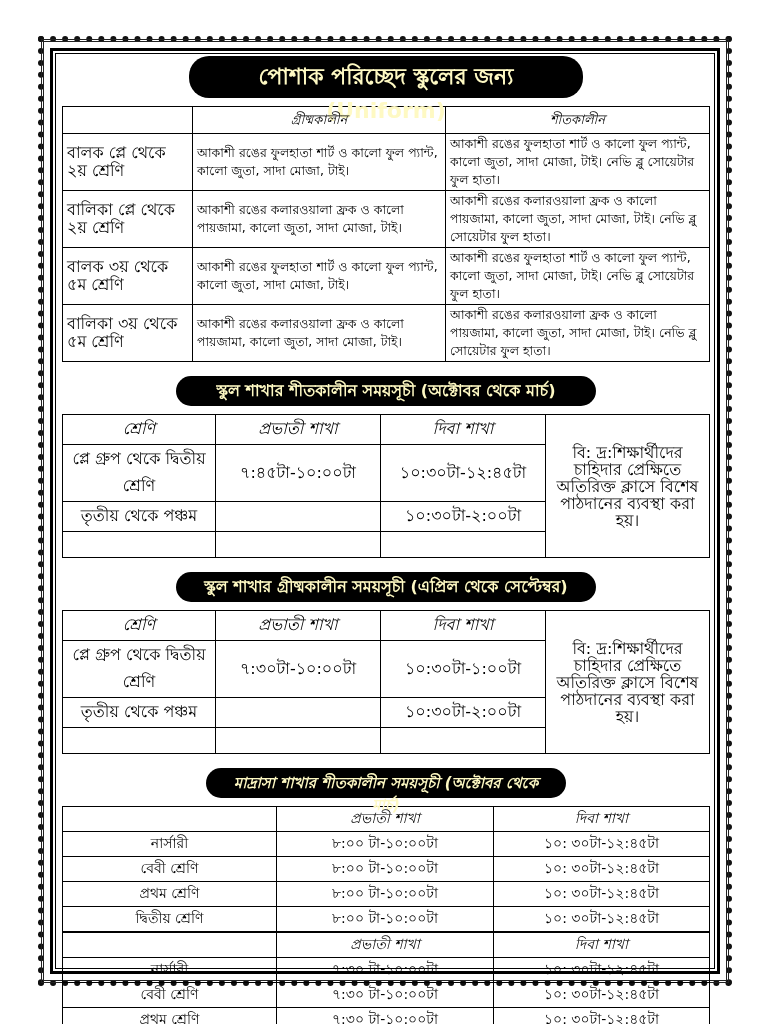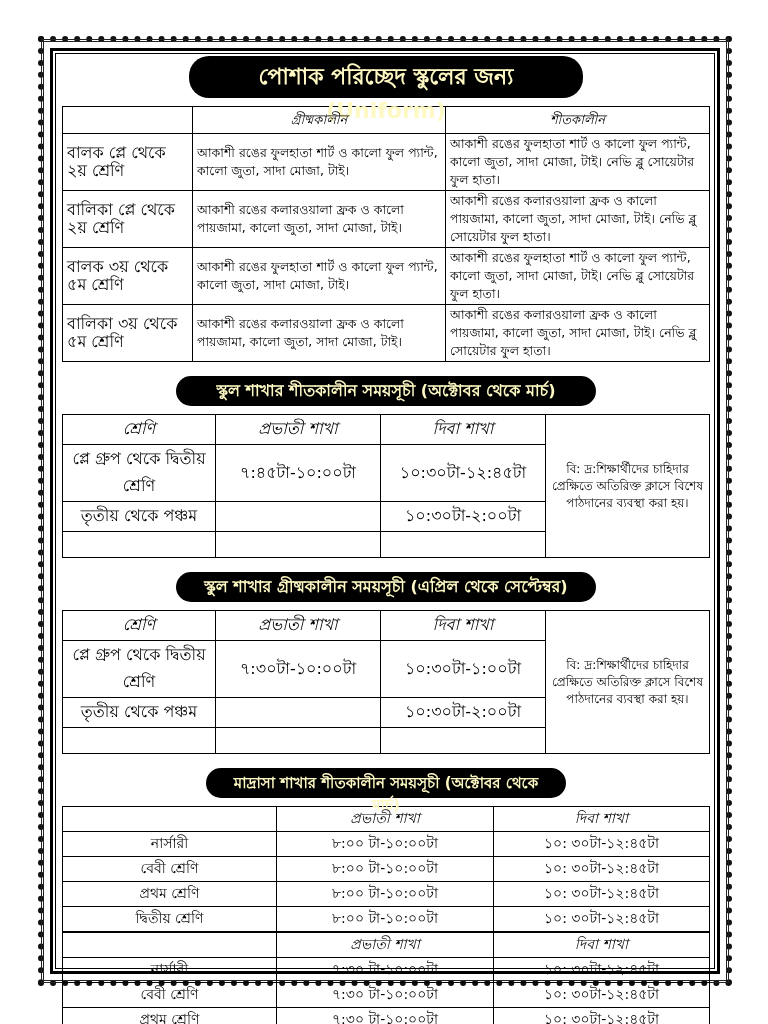--- a/index.html
+++ b/index.html
@@ -21,29 +21,29 @@
     outline: 1px solid #000; outline-offset: -6px;
   }
   .content { position: absolute; left: 62px; top: 56px; width: 648px; }
   .pill {
     display: block; margin: 0 auto; background: #000; color: #fef9c3;
     border-radius: 20px; text-align: center; font-weight: bold;
     padding: 4px 22px; box-sizing: border-box;
   }
   .pill-main { width: 394px; height: 42px; line-height: 34px; font-size: 22px; margin-bottom: 8px; }
   .pill-sec  { width: 420px; height: 30px; line-height: 22px; font-size: 16px; margin-top: 14px; margin-bottom: 8px; }
-  .pill-mad  { width: 360px; height: 30px; line-height: 22px; font-size: 15px; margin-top: 14px; margin-bottom: 8px; }
+  .pill-mad  { width: 360px; height: 30px; line-height: 22px; font-size: 15px; margin-top: 14px; margin-bottom: 8px; font-style: italic; }
   table { border-collapse: collapse; width: 100%; table-layout: fixed; }
   td, th { border: 1px solid #000; font-weight: normal; font-size: 12px; padding: 1px 4px; }
   th { text-align: center; font-size: 13px; font-style: italic; }
   .uniform td { vertical-align: middle; line-height: 18px; font-size: 12.5px; height: 38px; }
   .uniform th { height: 24px; }
   .uniform td.grp { font-size: 16px; }
   .sched td, .sched th { height: 21px; text-align: center; font-size: 16px; }
-  .sched td.note { font-size: 12px; line-height: 17px; text-align: center; vertical-align: middle; }
+  .sched td.note { font-size: 16px; line-height: 17px; text-align: center; vertical-align: middle; }
   .mad td, .mad th { height: 17px; text-align: center; font-size: 14px; padding: 0 4px; }
   .mad th { font-size: 14px; }
 </style>
 </head>
 <body>
 
 <div class="frame-outer"></div>
 <div class="frame-scallop"></div>
 <div class="frame-inner"></div>
 

